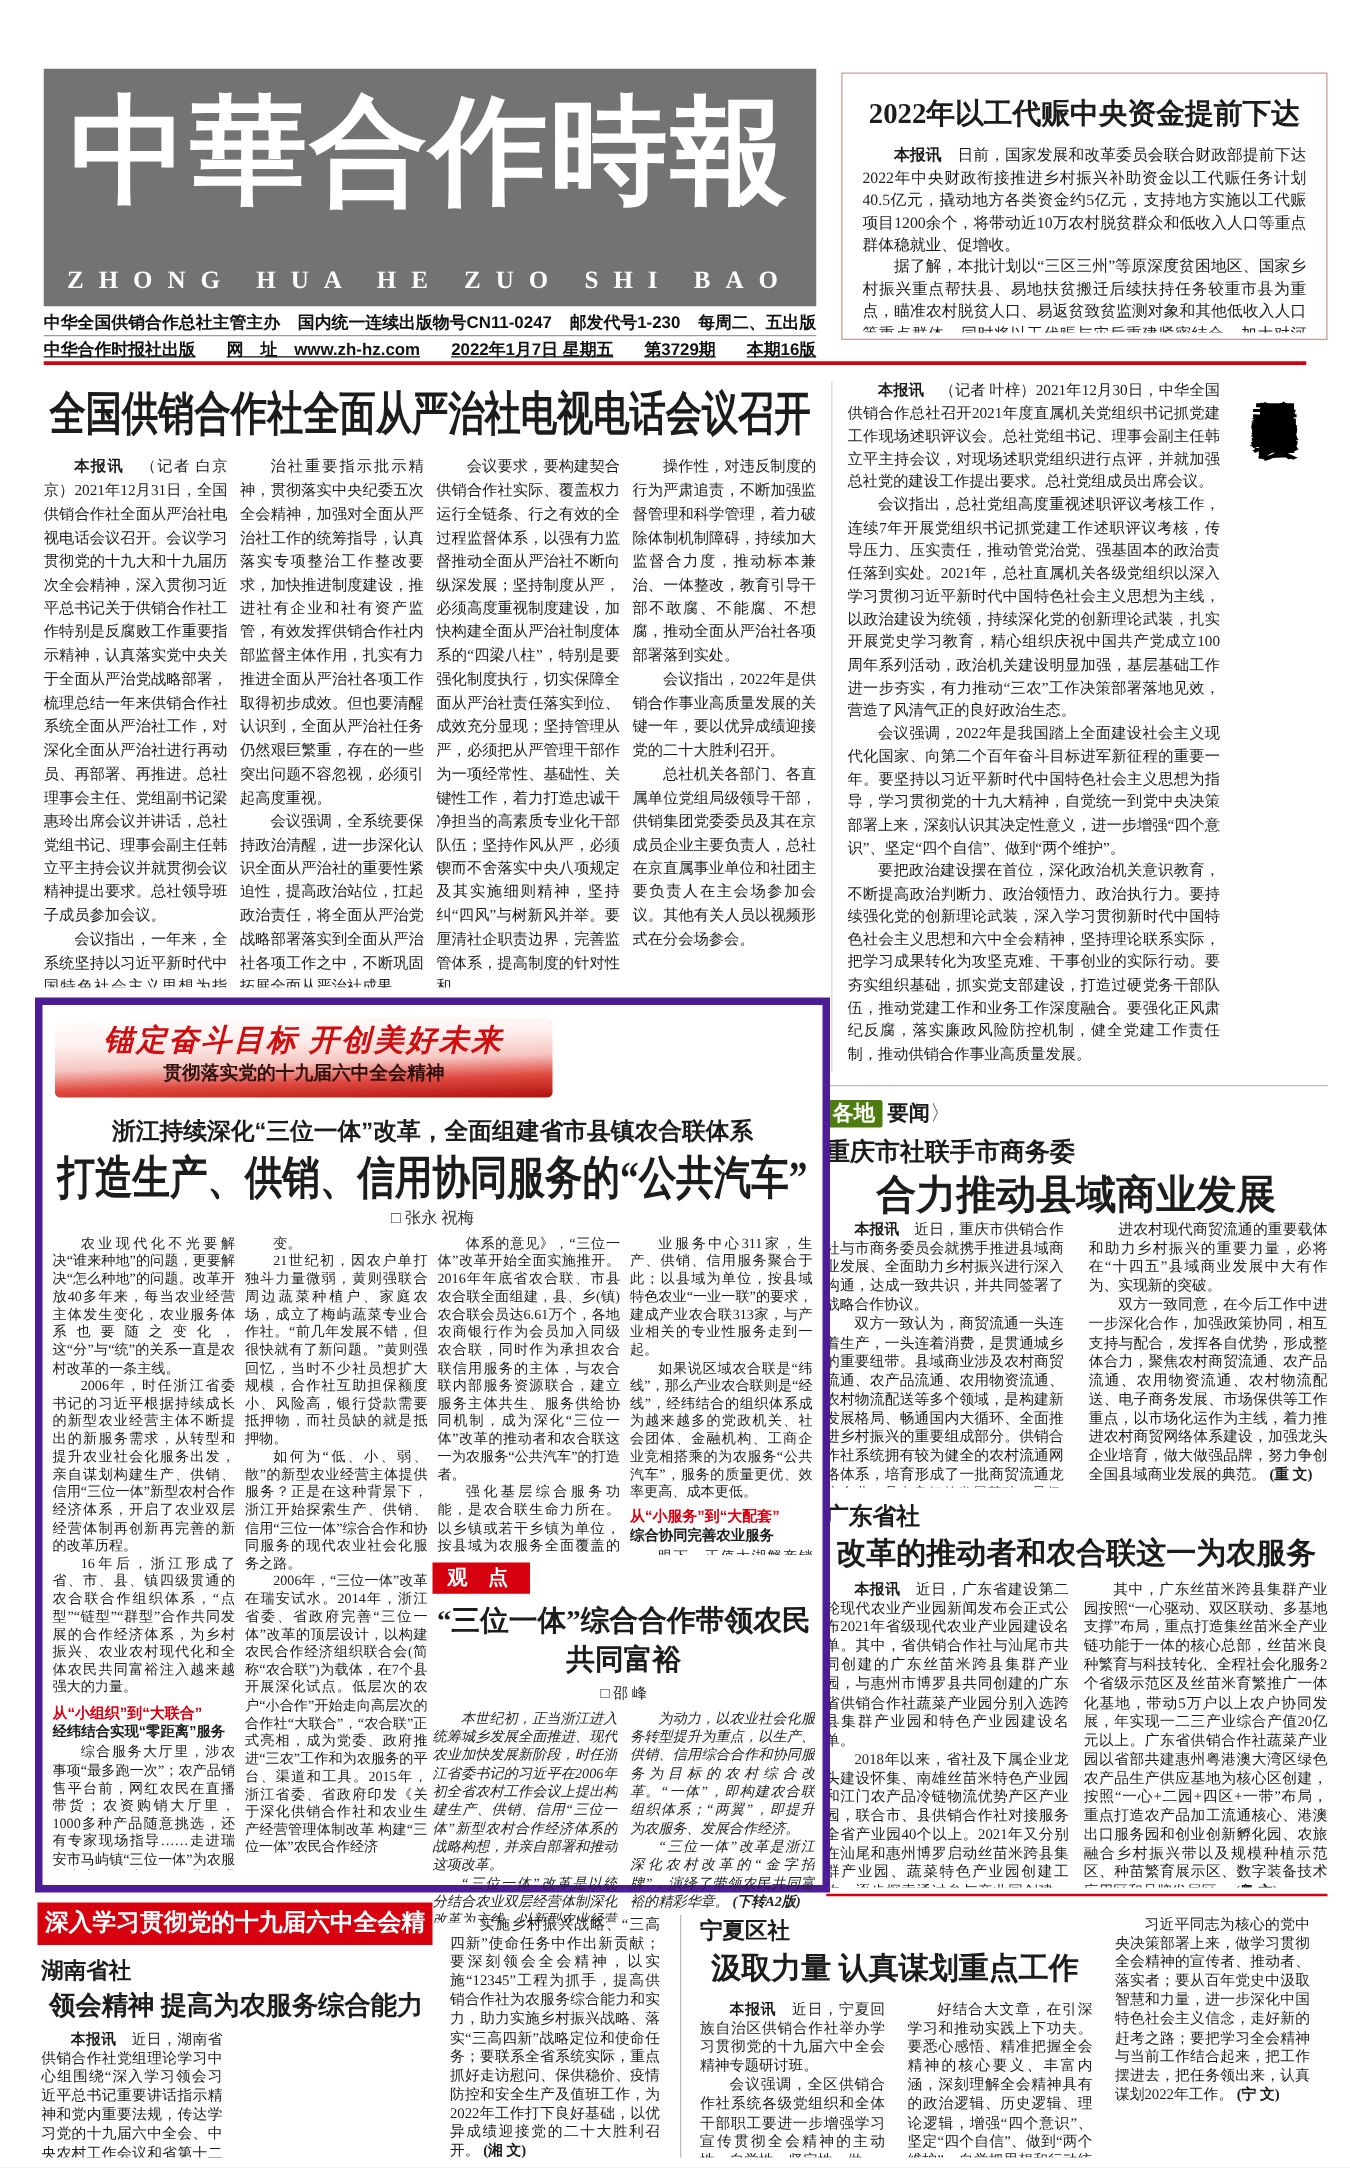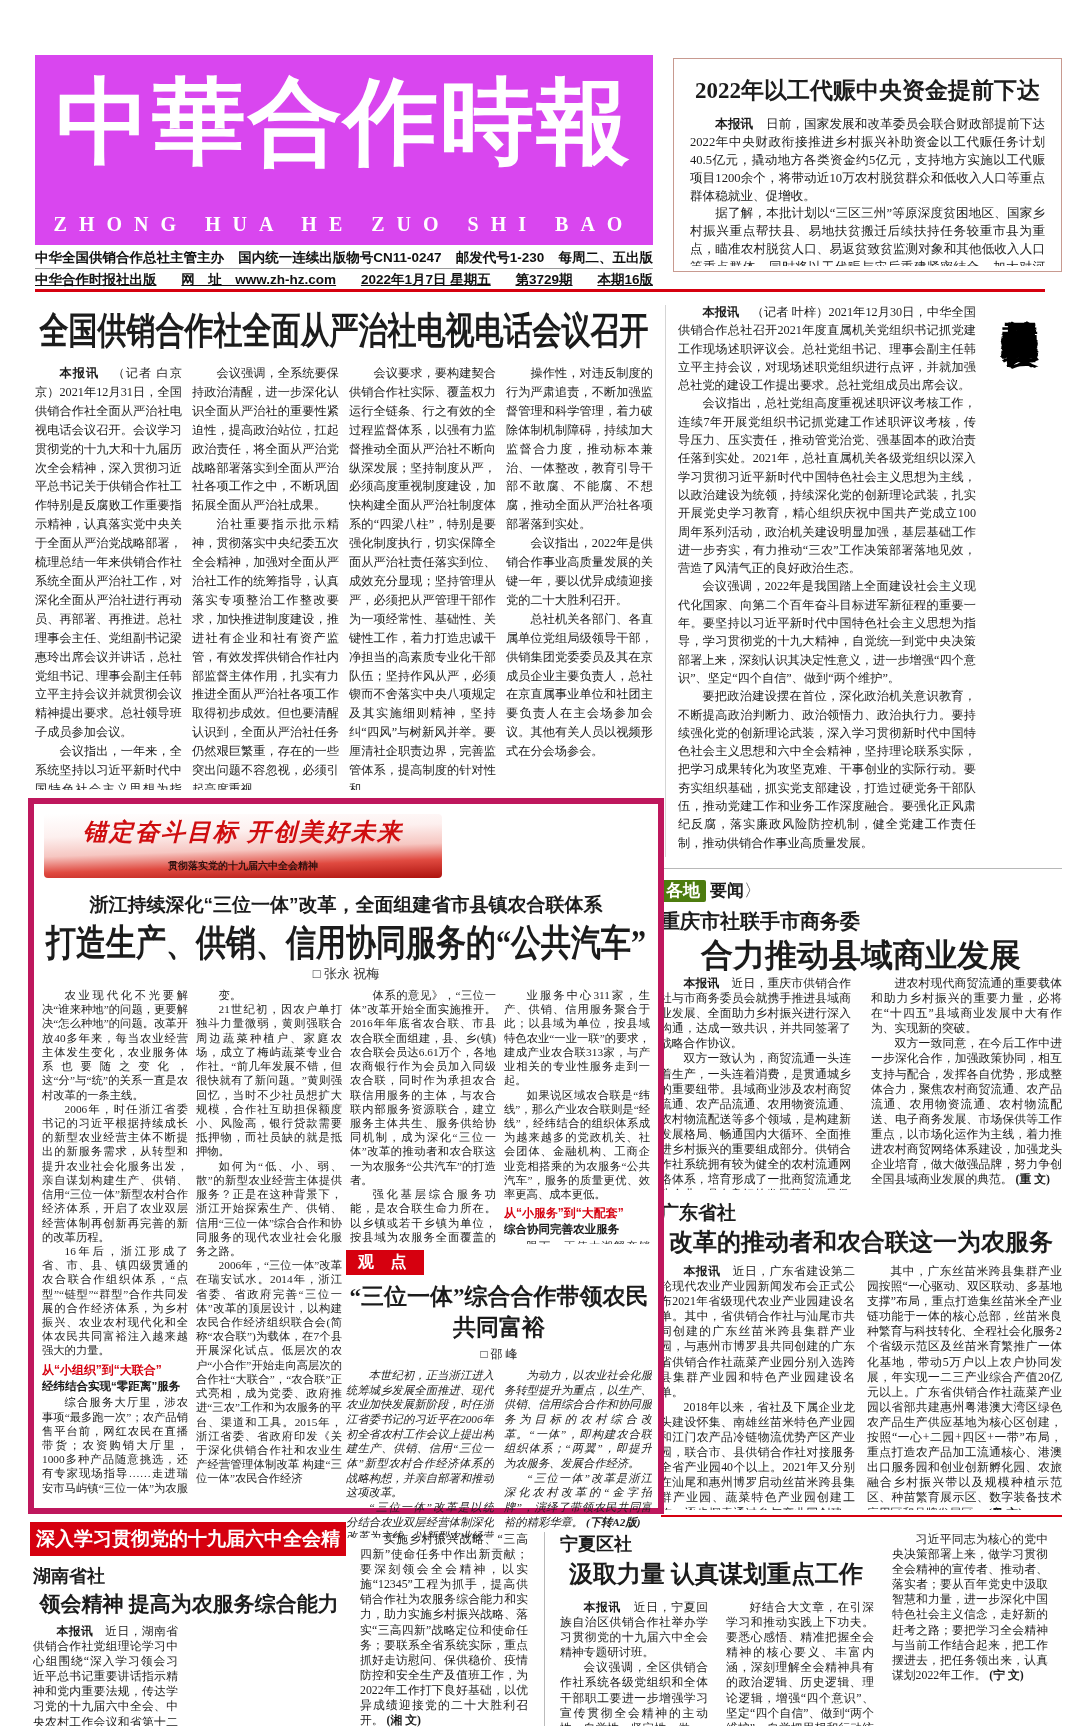--- a/index.html
+++ b/index.html
@@ -2,21 +2,21 @@
 <html><head>
 <meta charset="utf-8">
 <style>
   html,body{margin:0;padding:0;background:#e9e9e9;}
   #page{position:relative;width:1080px;height:1734px;background:#fff;margin:0 auto;
         font-family:"Liberation Serif","DejaVu Serif",serif;color:#1c1c1c;overflow:hidden;}
   .abs{position:absolute;}
   .sans{font-family:"Liberation Sans","DejaVu Sans",sans-serif;}
 
   
-  .masthead{left:35px;top:55px;width:618px;height:190px;background:#d946ef;}
+  .masthead{left:35px;top:55px;width:618px;height:190px;background:#737373;}
   .m-title{position:absolute;top:6px;left:0;width:100%;text-align:center;color:#fff;
            font-weight:900;font-size:94px;line-height:1.3;letter-spacing:2px;}
   .m-pinyin{position:absolute;bottom:9px;left:0;width:100%;text-align:center;color:#fff;
             font-size:20px;font-weight:bold;letter-spacing:12px;}
   .info-row{left:35px;width:618px;display:flex;justify-content:space-between;
             font-family:"Liberation Sans","DejaVu Sans",sans-serif;
             font-size:13.5px;font-weight:bold;color:#111;white-space:nowrap;}
   .info-div{left:35px;top:268px;width:618px;height:1px;background:#9a9a9a;}
   .red-rule{left:35px;top:289px;width:1010px;height:3px;background:#d6000f;}
 
@@ -49,27 +49,27 @@
   .cq-kicker{left:660px;top:908px;font-size:20px;font-weight:bold;}
   .cq-headline{left:660px;top:934px;width:402px;text-align:center;font-size:32px;font-weight:900;}
   .cq-cols{left:660px;top:976px;width:402px;height:214px;display:flex;gap:20px;justify-content:space-between;}
   .ncol{flex:1;font-size:11.8px;line-height:1.28;text-align:justify;overflow:hidden;}
   .gd-kicker{left:660px;top:1200px;font-size:19px;font-weight:bold;}
   .gd-headline{left:660px;top:1226px;width:402px;text-align:center;font-size:24px;font-weight:900;}
   .gd-cols{left:660px;top:1264px;width:402px;height:246px;display:flex;gap:12px;}
   .red-rule2{left:661px;top:1515px;width:401px;height:2px;background:#d6000f;}
 
   
-  .feature-box{left:28px;top:798px;width:636px;height:716px;border:6px solid #be185d;
+  .feature-box{left:28px;top:798px;width:636px;height:716px;border:6px solid #4c1d95;
                box-sizing:border-box;}
   .banner{position:absolute;left:10px;top:10px;width:398px;height:64px;border-radius:4px;
           background:linear-gradient(178deg,#ffffff 0%,#fdf0ef 30%,#f6c7c2 55%,#e04a40 76%,#ad120e 100%);}
   .banner-l1{font-size:24px;color:#cf0e10;font-weight:bold;font-style:italic;text-align:center;
              margin-top:2px;letter-spacing:2px;}
-  .banner-l2{font-size:10px;font-weight:bold;color:#30100e;text-align:center;margin-top:11px;}
+  .banner-l2{font-size:15px;font-weight:bold;color:#30100e;text-align:center;margin-top:1px;}
   .feature-kicker{position:absolute;top:88px;left:0;width:100%;text-align:center;
                   font-size:19px;font-weight:bold;}
   .feature-headline{position:absolute;top:114px;left:0;width:100%;text-align:center;
                     font-size:30px;font-weight:900;transform:scaleY(1.22);transform-origin:top center;
                     white-space:nowrap;}
   .feature-byline{position:absolute;top:161px;left:0;width:100%;text-align:center;font-size:13px;color:#333;}
   .fcol{position:absolute;width:146px;font-size:11.3px;line-height:1.26;text-align:justify;overflow:hidden;}
   .fc1{left:8px;top:184px;height:508px;}
   .fc2{left:162px;top:184px;height:508px;}
   .fc3{left:316px;top:184px;height:256px;}
@@ -142,22 +142,22 @@
       </div>
   </div>
 
   <div class="abs lead-headline">全国供销合作社全面从严治社电视电话会议召开</div>
   <div class="abs lead-cols">
     <div class="lead-col">
         <p class="para"><b class="lead-b">本报讯</b>　（记者 白京京）2021年12月31日，全国供销合作社全面从严治社电视电话会议召开。会议学习贯彻党的十九大和十九届历次全会精神，深入贯彻习近平总书记关于供销合作社工作特别是反腐败工作重要指示精神，认真落实党中央关于全面从严治党战略部署，梳理总结一年来供销合作社系统全面从严治社工作，对深化全面从严治社进行再动员、再部署、再推进。总社理事会主任、党组副书记梁惠玲出席会议并讲话，总社党组书记、理事会副主任韩立平主持会议并就贯彻会议精神提出要求。总社领导班子成员参加会议。</p>
         <p class="para">会议指出，一年来，全系统坚持以习近平新时代中国特色社会主义思想为指导，认真贯彻落实党中央全面从严治党战略部署，学习贯彻习近平总书记关于全面从严</p>
       </div>
     <div class="lead-col">
+        <p class="para">治社重要指示批示精神，贯彻落实中央纪委五次全会精神，加强对全面从严治社工作的统筹指导，认真落实专项整治工作整改要求，加快推进制度建设，推进社有企业和社有资产监管，有效发挥供销合作社内部监督主体作用，扎实有力推进全面从严治社各项工作取得初步成效。但也要清醒认识到，全面从严治社任务仍然艰巨繁重，存在的一些突出问题不容忽视，必须引起高度重视。</p>
         <p class="para">会议强调，全系统要保持政治清醒，进一步深化认识全面从严治社的重要性紧迫性，提高政治站位，扛起政治责任，将全面从严治党战略部署落实到全面从严治社各项工作之中，不断巩固拓展全面从严治社成果。</p>
-        <p class="para">治社重要指示批示精神，贯彻落实中央纪委五次全会精神，加强对全面从严治社工作的统筹指导，认真落实专项整治工作整改要求，加快推进制度建设，推进社有企业和社有资产监管，有效发挥供销合作社内部监督主体作用，扎实有力推进全面从严治社各项工作取得初步成效。但也要清醒认识到，全面从严治社任务仍然艰巨繁重，存在的一些突出问题不容忽视，必须引起高度重视。</p>
       </div>
     <div class="lead-col">
         <p class="para">会议要求，要构建契合供销合作社实际、覆盖权力运行全链条、行之有效的全过程监督体系，以强有力监督推动全面从严治社不断向纵深发展；坚持制度从严，必须高度重视制度建设，加快构建全面从严治社制度体系的“四梁八柱”，特别是要强化制度执行，切实保障全面从严治社责任落实到位、成效充分显现；坚持管理从严，必须把从严管理干部作为一项经常性、基础性、关键性工作，着力打造忠诚干净担当的高素质专业化干部队伍；坚持作风从严，必须锲而不舍落实中央八项规定及其实施细则精神，坚持纠“四风”与树新风并举。要厘清社企职责边界，完善监管体系，提高制度的针对性和</p>
       </div>
     <div class="lead-col">
         <p class="para">操作性，对违反制度的行为严肃追责，不断加强监督管理和科学管理，着力破除体制机制障碍，持续加大监督合力度，推动标本兼治、一体整改，教育引导干部不敢腐、不能腐、不想腐，推动全面从严治社各项部署落到实处。</p>
         <p class="para">会议指出，2022年是供销合作事业高质量发展的关键一年，要以优异成绩迎接党的二十大胜利召开。</p>
         <p class="para">总社机关各部门、各直属单位党组局级领导干部，供销集团党委委员及其在京成员企业主要负责人，总社在京直属事业单位和社团主要负责人在主会场参加会议。其他有关人员以视频形式在分会场参会。</p>
       </div>
   </div>

